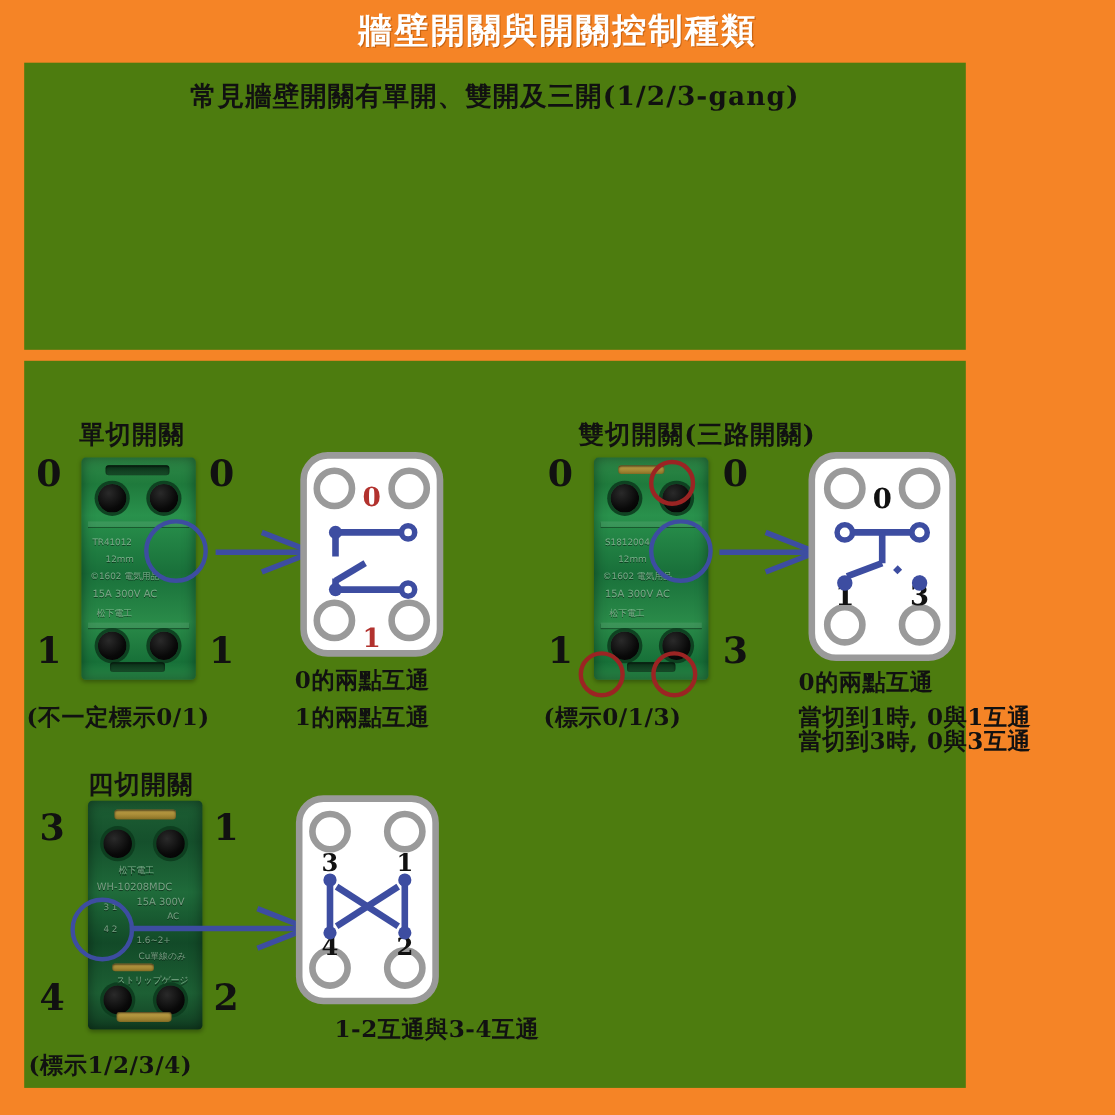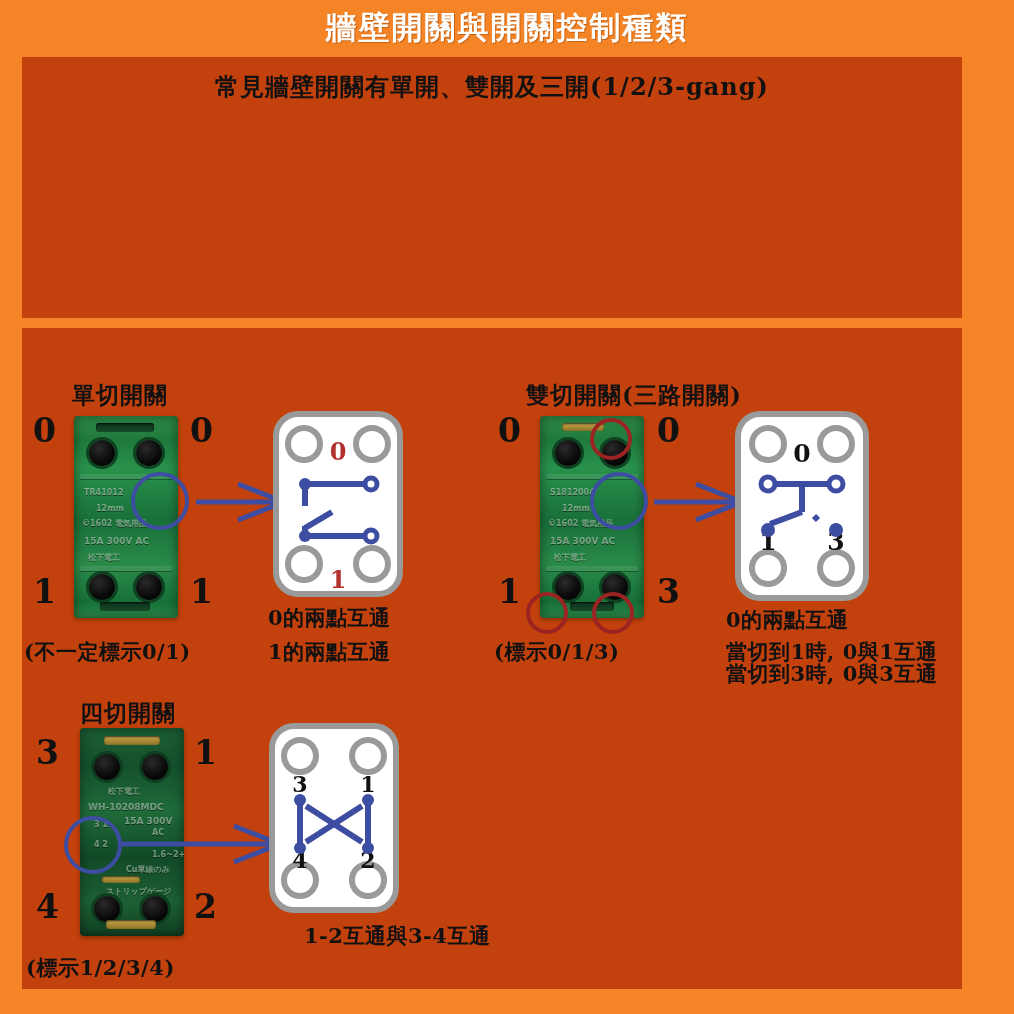--- a/index.html
+++ b/index.html
@@ -23,23 +23,23 @@
   }
   .title-text {
     font-family: "DejaVu Serif", "Liberation Serif", serif;
     font-size: 31px; font-weight: bold; color: #ffffff;
     letter-spacing: 2px;
     text-shadow: 1px 1px 0 #c76210;
   }
   
   .panel {
     position: absolute;
-    background: #c2410c;
+    background: #4d7c0f;
     left: 22px;
-    width: 940px;
+    width: 856px;
   }
   .panel-top { top: 57px; height: 261px; }
   .panel-bottom { top: 328px; height: 661px; }
 
   
   .sec-head {
     width: 100%;
     text-align: center;
     font-family: "DejaVu Serif", "Liberation Serif", serif;
     font-weight: bold;
@@ -99,21 +99,20 @@
     letter-spacing: 1px;
   }
   
   .green-body {
     position: absolute;
     border-radius: 4px;
     background:
       linear-gradient(180deg,#2f8a48 0%,#1f7a3c 12%,#29914c 26%,#19703a 52%,#2a8b49 74%,#177038 92%,#2b8c49 100%);
     box-shadow: inset 0 0 12px rgba(0,0,0,0.45), 0 2px 4px rgba(0,0,0,0.3);
     overflow: hidden;
-    font-weight: bold;
   }
   .green-body.dark {
     background:
       linear-gradient(180deg,#1d5f34 0%,#15502c 18%,#1f6b3a 40%,#124a28 62%,#1d6034 84%,#113f22 100%);
   }
   .gb-term {
     position: absolute; border-radius: 50%;
     background: radial-gradient(circle at 38% 32%, #2a2a2a 0%, #090909 60%, #000 100%);
     box-shadow: 0 0 0 3px rgba(12,60,30,0.9);
   }
@@ -321,21 +320,21 @@
       <div class="green-body dark" style="left:58px;top:30px;width:104px;height:208px;">
         <div class="gb-slot gold" style="left:24px;top:8px;width:56px;height:9px;"></div>
         <div class="gb-term" style="left:14px;top:26px;width:26px;height:26px;"></div>
         <div class="gb-term" style="left:62px;top:26px;width:26px;height:26px;"></div>
         <div class="gb-text" style="left:28px;top:58px;">松下電工</div>
         <div class="gb-text" style="left:8px;top:74px;font-size:9px;">WH-10208MDC</div>
         <div class="gb-text" style="left:44px;top:88px;font-size:9px;">15A 300V</div>
         <div class="gb-text" style="left:72px;top:100px;">AC</div>
         <div class="gb-text" style="left:14px;top:92px;">3 1</div>
         <div class="gb-text" style="left:14px;top:112px;">4 2</div>
-        <div class="gb-text" style="left:44px;top:122px;margin-left:28px;">1.6~2+</div>
+        <div class="gb-text" style="left:44px;top:122px;">1.6~2+</div>
         <div class="gb-text" style="left:46px;top:136px;">Cu單線のみ</div>
         <div class="gb-slot gold" style="left:22px;top:148px;width:38px;height:7px;"></div>
         <div class="gb-text" style="left:26px;top:158px;">ストリップゲージ</div>
         <div class="gb-term" style="left:14px;top:168px;width:26px;height:26px;"></div>
         <div class="gb-term" style="left:62px;top:168px;width:26px;height:26px;"></div>
         <div class="gb-slot gold" style="left:26px;top:192px;width:50px;height:9px;"></div>
       </div>
 
       <div class="ann-circle" style="left:42px;top:118px;width:58px;height:58px;"></div>
 

